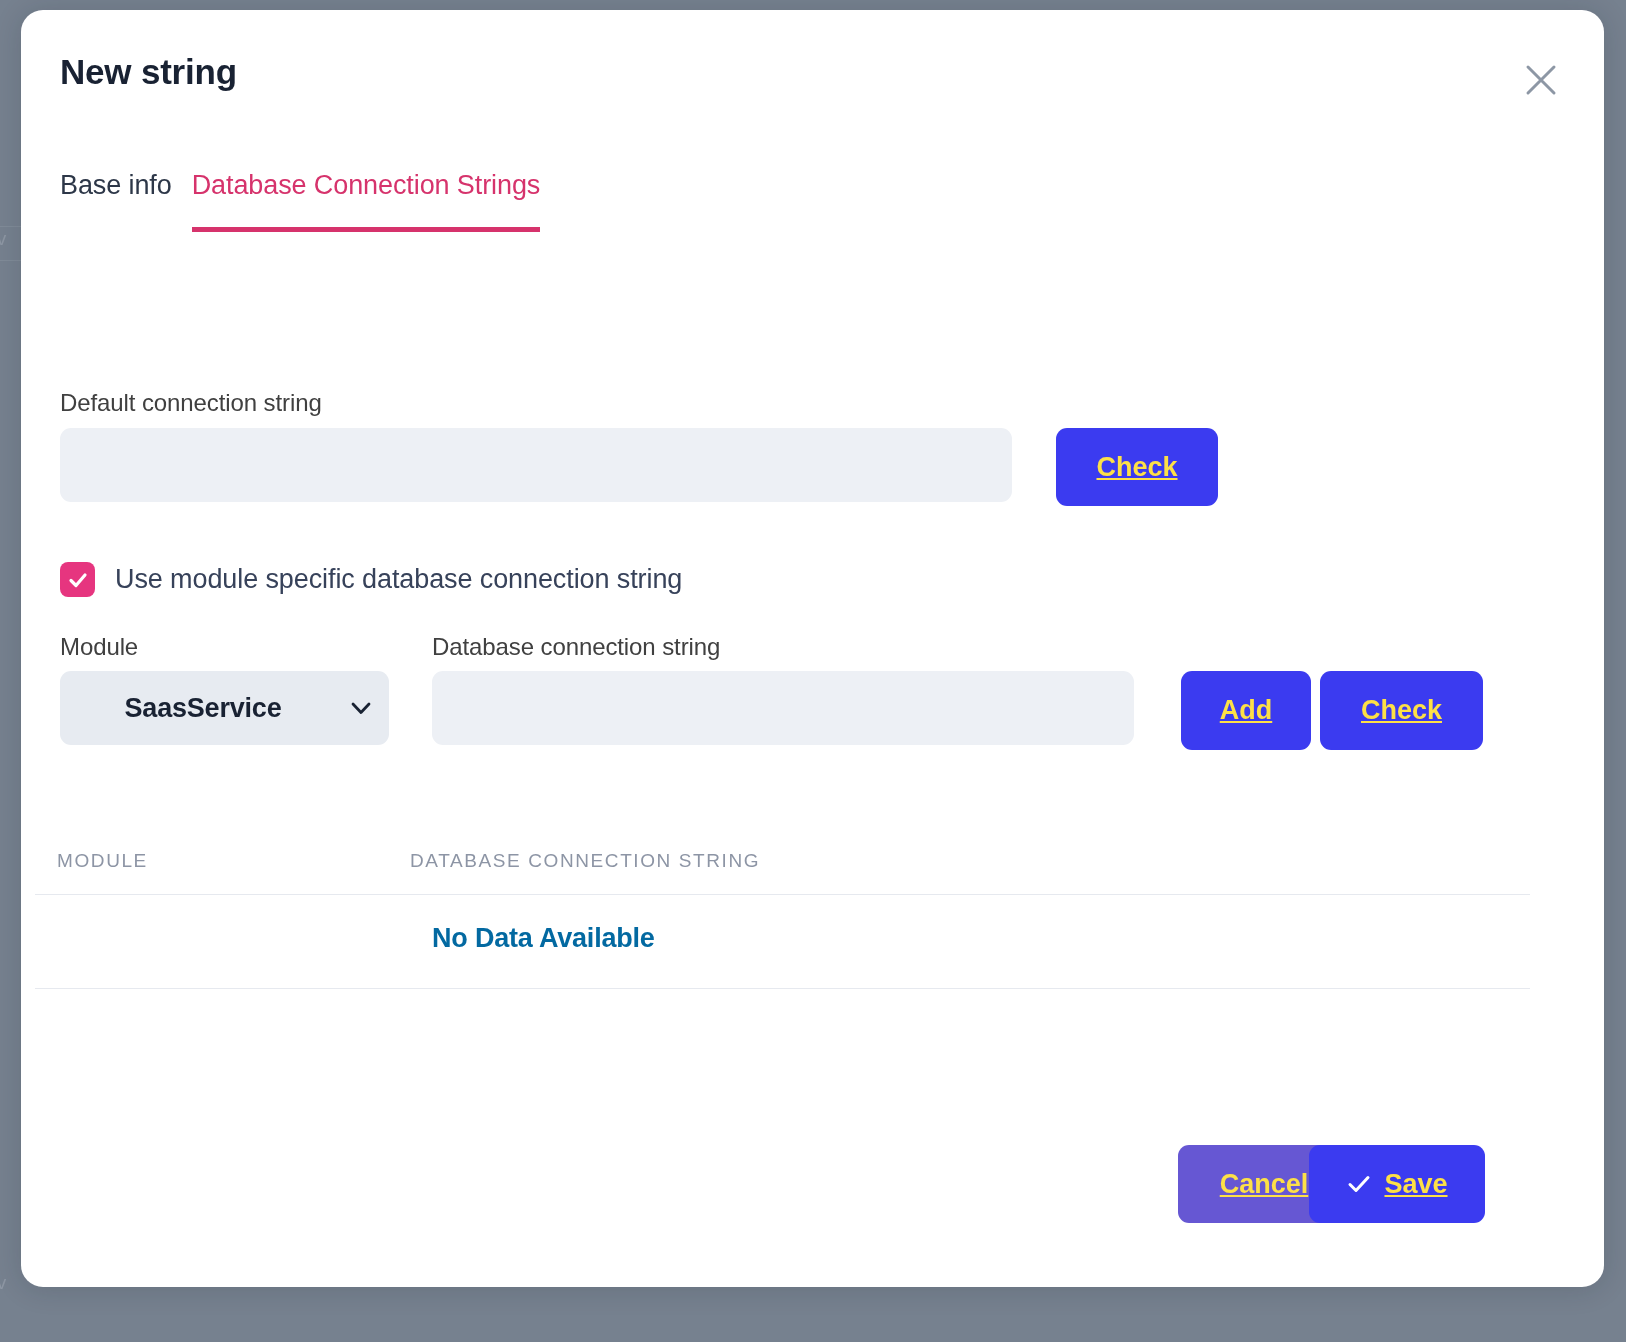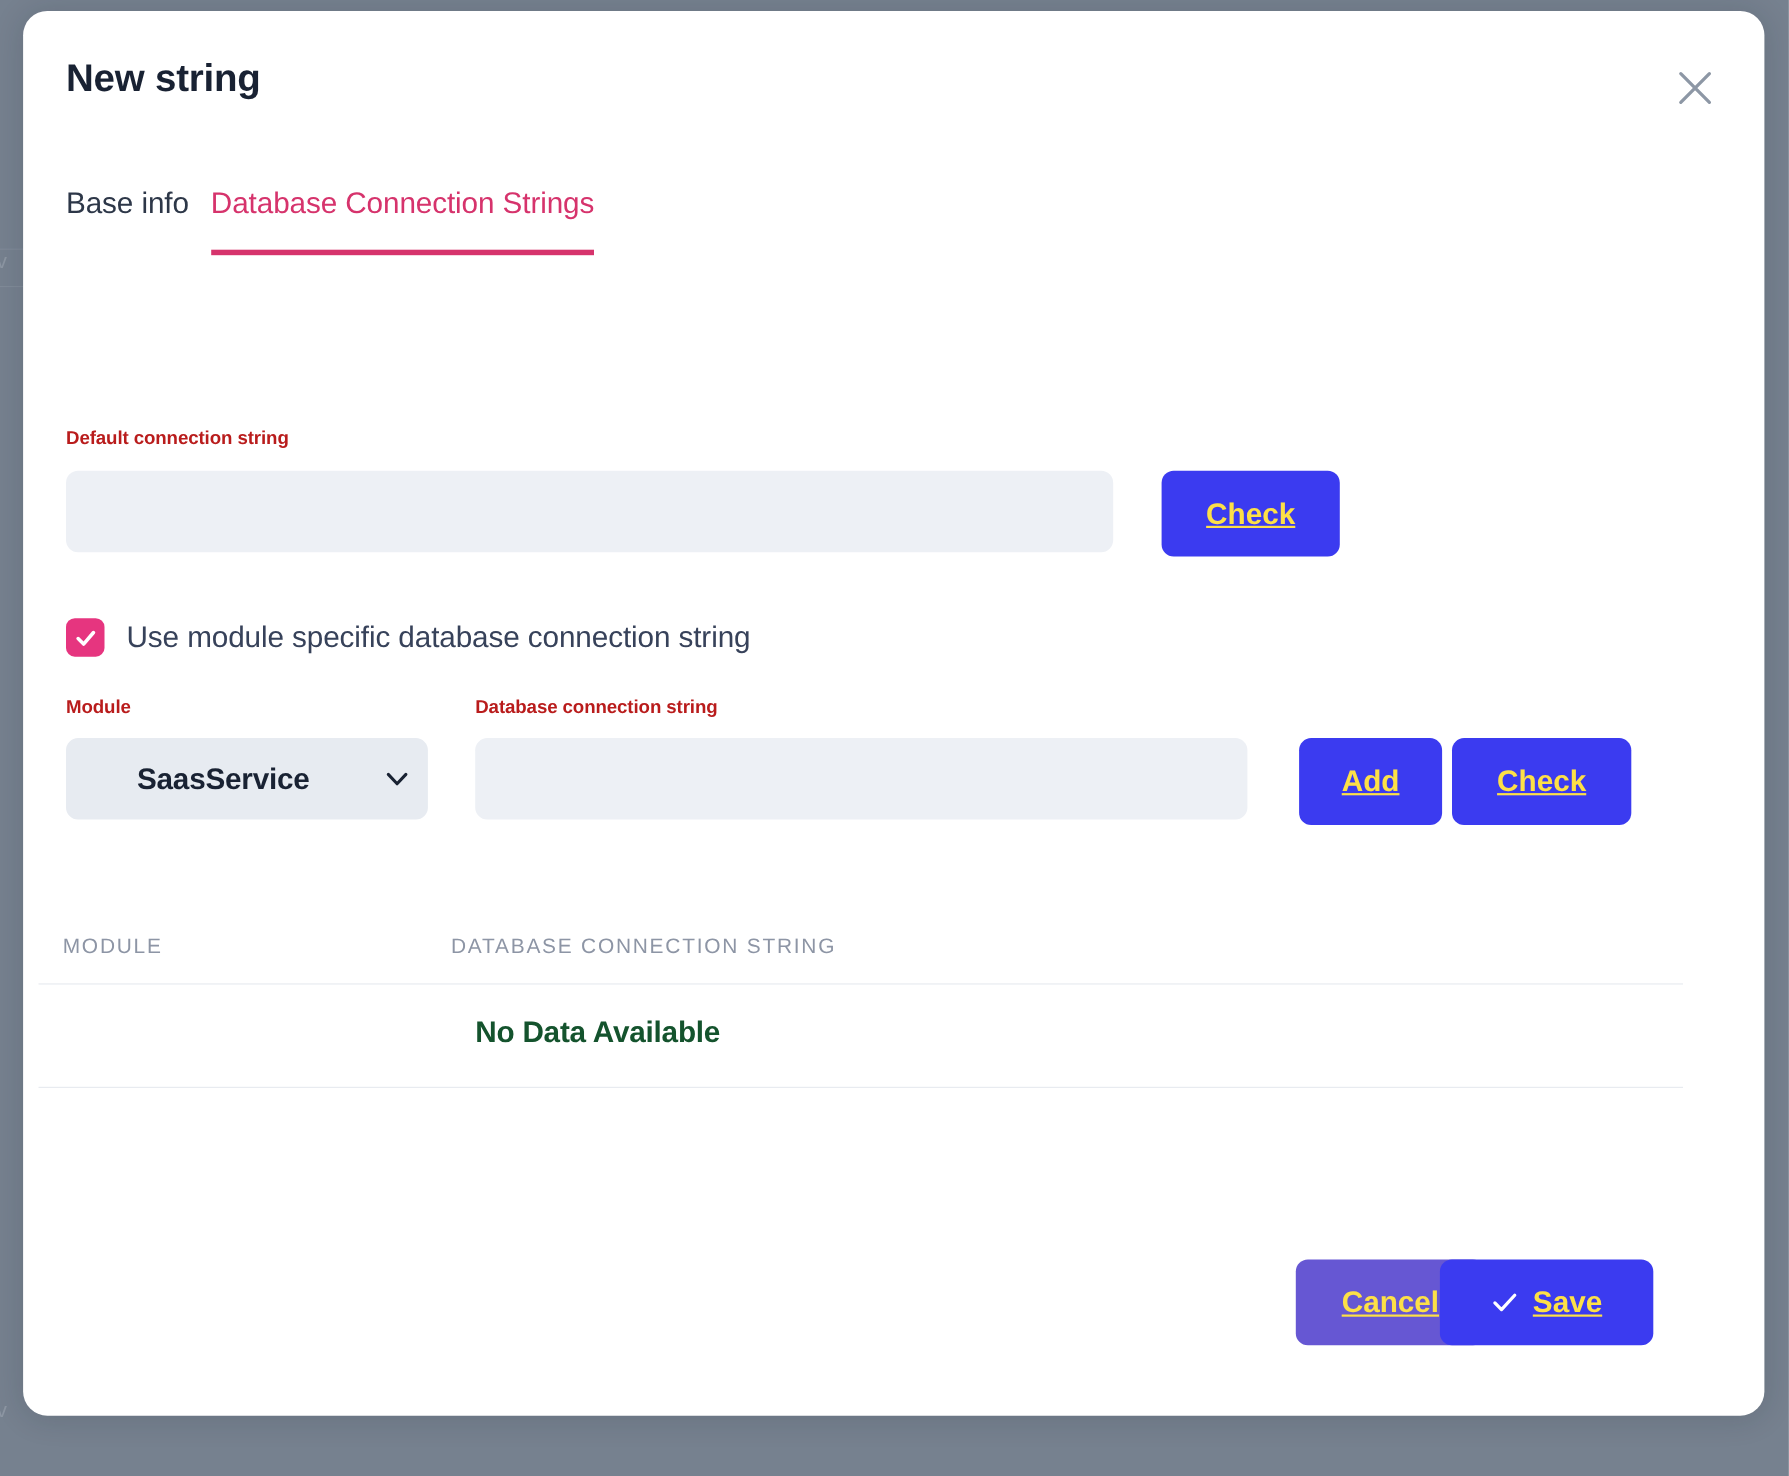--- a/index.html
+++ b/index.html
@@ -128,23 +128,23 @@
     margin-left: 20px;
     font-size: 27px;
     color: #37425a;
     letter-spacing: -.1px;
     cursor: default;
   }
 
   
   .field-label {
     position: absolute;
-    font-size: 17px;
-    font-weight: 700;
-    color: #b91c1c;
+    font-size: 24px;
+    font-weight: 400;
+    color: #404040;
     letter-spacing: -.1px;
   }
   .lbl-default { left: 39px; top: 379px; }
   .lbl-module  { left: 39px; top: 623px; }
   .lbl-dbcs    { left: 411px; top: 623px; }
 
   
   .tinput {
     position: absolute;
     background: #edf0f5;
@@ -205,21 +205,21 @@
     text-decoration: underline;
   }
   .btn-blue { background: #3b3bf0; }
   .btn-purple { background: #6657d3; }
 
   .btn-check-default { left: 1035px; top: 418px; width: 162px; height: 78px; font-size: 27px; }
   .btn-add           { left: 1160px; top: 661px; width: 130px; height: 79px; font-size: 27px; }
   .btn-check-module  { left: 1299px; top: 661px; width: 163px; height: 79px; font-size: 27px; }
 
   .btn-cancel { left: 1157px; top: 1135px; width: 172px; height: 78px; font-size: 27px; }
-  .btn-save   { left: 1288px; top: 1135px; width: 194px; height: 78px; font-size: 27px; gap: 12px; }
+  .btn-save   { left: 1288px; top: 1135px; width: 176px; height: 78px; font-size: 27px; gap: 12px; }
 
   
   .table {
     position: absolute;
     left: 14px;
     top: 840px;
     width: 1495px;
   }
   .thead {
     display: flex;
@@ -236,21 +236,21 @@
   .th-dbcs { flex: 1; }
 
   .tbody {
     border-bottom: 1px solid #e6e9ef;
     padding: 28px 0 34px 0;
   }
   .empty-row {
     padding-left: 397px;
     font-size: 27px;
     font-weight: 700;
-    color: #14532d;
+    color: #0369a1;
     letter-spacing: -.2px;
   }
 </style>
 </head>
 <body>
 
 <div class="backdrop">
   <div class="bg-ghost g1">ov</div>
   <div class="bg-line" style="top:226px"></div>
   <div class="bg-line" style="top:260px"></div>

